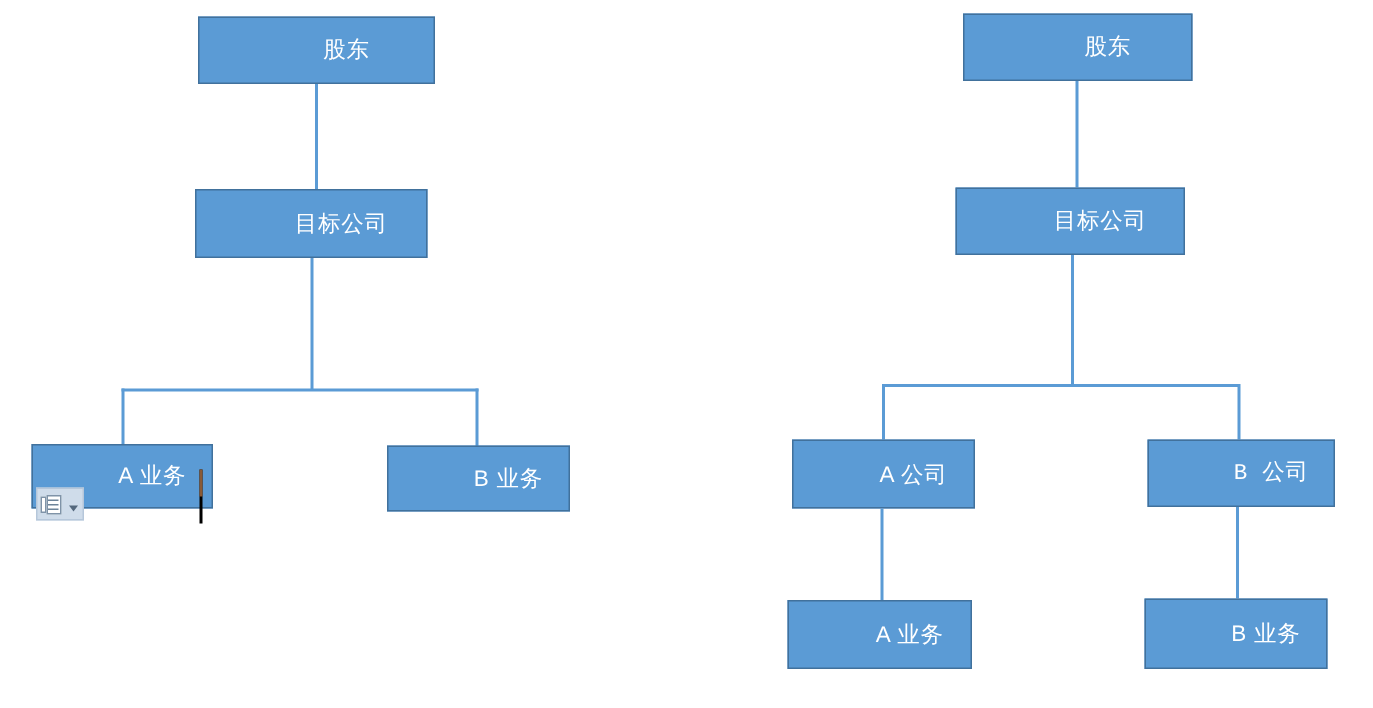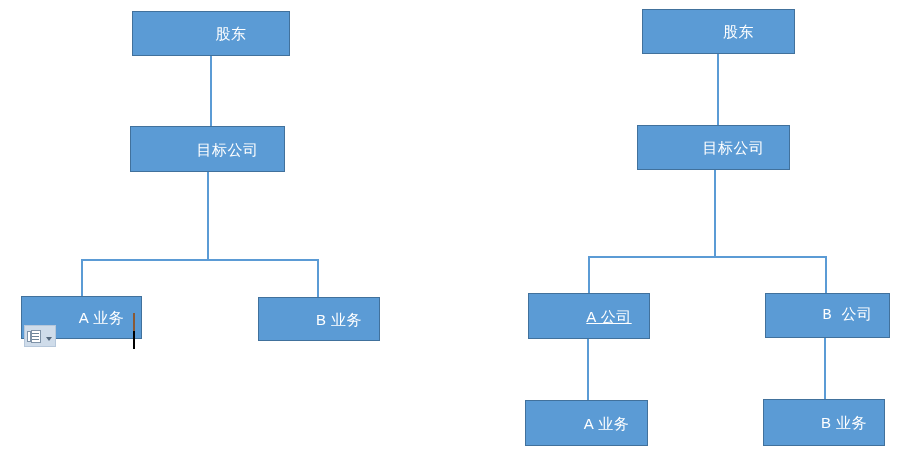--- a/index.html
+++ b/index.html
@@ -161,21 +161,21 @@
     </div>
 
     <div class="connector v" style="left:714px; top:170px; height:86px;"></div>
 
     <div class="connector h" style="left:588px; top:256px; width:238px;"></div>
 
     <div class="connector v" style="left:588px; top:256px; height:37px;"></div>
 
     <div class="connector v" style="left:825px; top:256px; height:37px;"></div>
 
-    <div class="node" style="left:528px; top:293px; width:122px; height:46px;text-decoration:underline;">
+    <div class="node" style="left:528px; top:293px; width:122px; height:46px;">
       <span>A 公司</span>
     </div>
 
     <div class="node" style="left:765px; top:293px; width:125px; height:45px;font-family:Liberation Mono, monospace;">
       <span>B 公司</span>
     </div>
 
     <div class="connector v" style="left:587px; top:339px; height:61px;"></div>
 
     <div class="connector v" style="left:824px; top:338px; height:61px;"></div>

